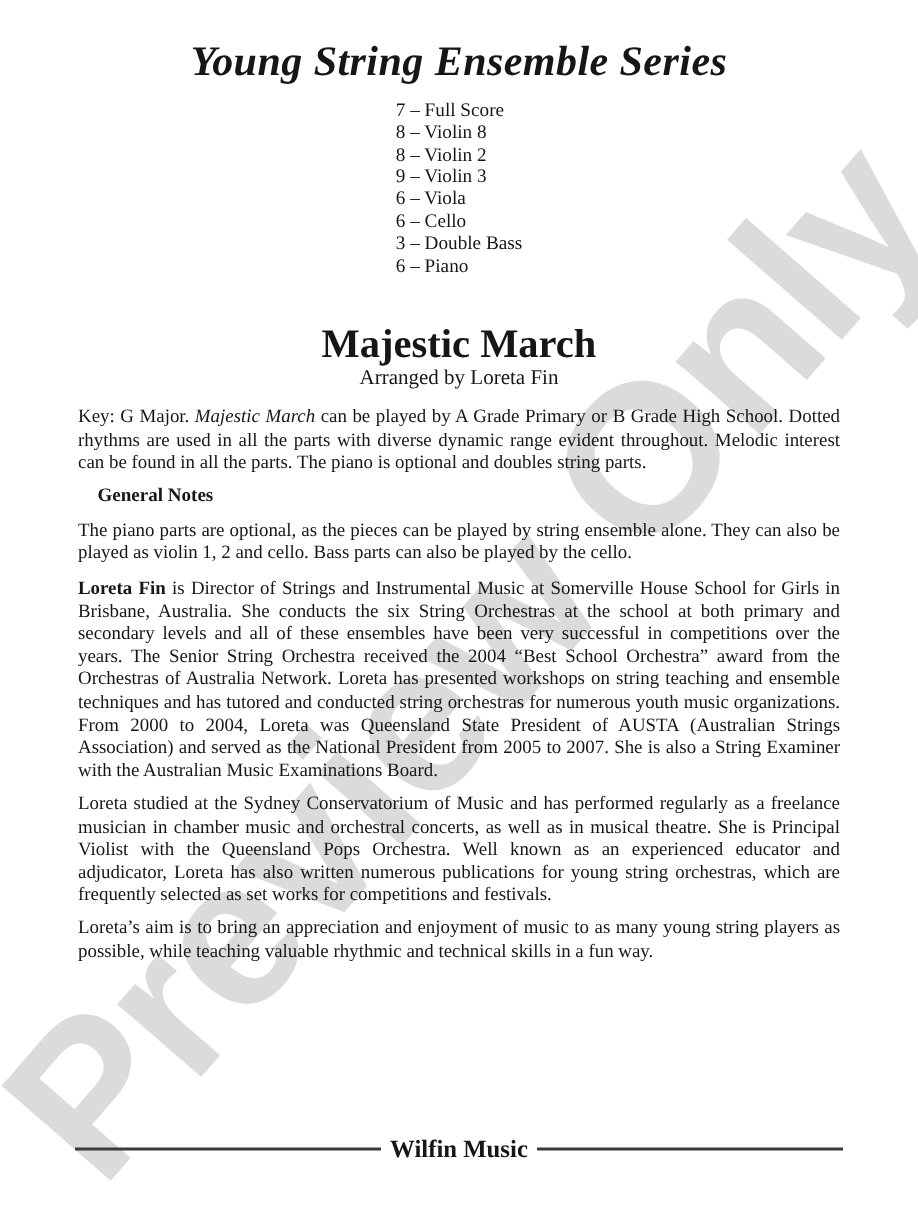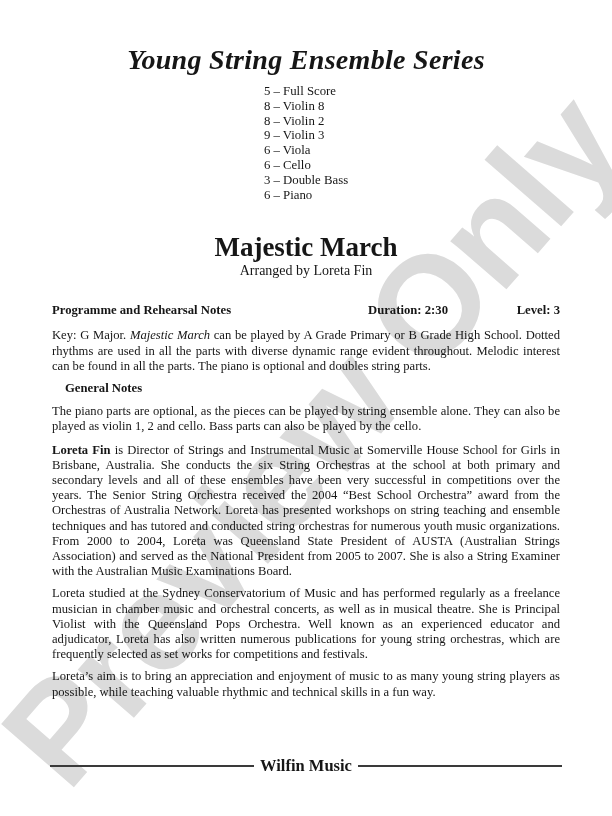--- a/index.html
+++ b/index.html
@@ -9,21 +9,21 @@
     font-family:"Liberation Serif", serif; color:#161616;
   }
   
   .watermark {
     position:absolute; left:312px; top:440px;
     transform:translate(-50%,-50%) rotate(-49deg);
     font-family:"Liberation Sans", sans-serif;
     font-weight:700; font-size:140px; letter-spacing:-2px;
     white-space:nowrap; z-index:0; user-select:none;
   }
-  .content { position:relative; z-index:1; padding-top:45px; }
+  .content { position:relative; z-index:1; padding-top:27px; }
 
   .series-title {
     margin:0; text-align:center;
     font-size:28px; line-height:30px; font-weight:700; font-style:italic;
     letter-spacing:0.3px;
   }
   .instr-heading {
     margin:27px 0 0; text-align:center;
     font-size:15px; line-height:16px; font-weight:700; letter-spacing:0.6px;
   }
@@ -68,39 +68,34 @@
 <div class="page">
 
   <div class="watermark" style="color: rgb(219, 219, 219);">Preview Only</div>
 
   <div class="content">
 
     <h1 class="series-title">Young String Ensemble Series</h1>
 
 
     <div class="instr-list">
-      <div class="instr-item">5 – Full Score</div>
+      <div class="instr-item">7 – Full Score</div>
       <div class="instr-item">8 – Violin 8</div>
       <div class="instr-item">8 – Violin 2</div>
       <div class="instr-item">9 – Violin 3</div>
       <div class="instr-item">6 – Viola</div>
       <div class="instr-item">6 – Cello</div>
       <div class="instr-item">3 – Double Bass</div>
       <div class="instr-item">6 – Piano</div>
     </div>
 
     <h1 class="piece-title">Majestic March</h1>
 
     <div class="piece-subtitle">Arranged by Loreta Fin</div>
 
-    <div class="meta-row">
-      <span class="meta-left">Programme and Rehearsal Notes</span>
-      <span class="meta-duration">Duration: 2:30</span>
-      <span class="meta-level">Level: 3</span>
-    </div>
 
     <p class="body-text first">
       <span>Key: G Major. </span><i>Majestic March</i><span> can be played by A Grade Primary or B Grade High School. Dotted rhythms are used in all the parts with diverse dynamic range evident throughout. Melodic interest can be found in all the parts. The piano is optional and doubles string parts.</span>
     </p>
 
     <h3 class="section-heading">General Notes</h3>
 
     <p class="body-text">The piano parts are optional, as the pieces can be played by string ensemble alone. They can also be played as violin 1, 2 and cello. Bass parts can also be played by the cello.</p>
 
     <p class="body-text">

